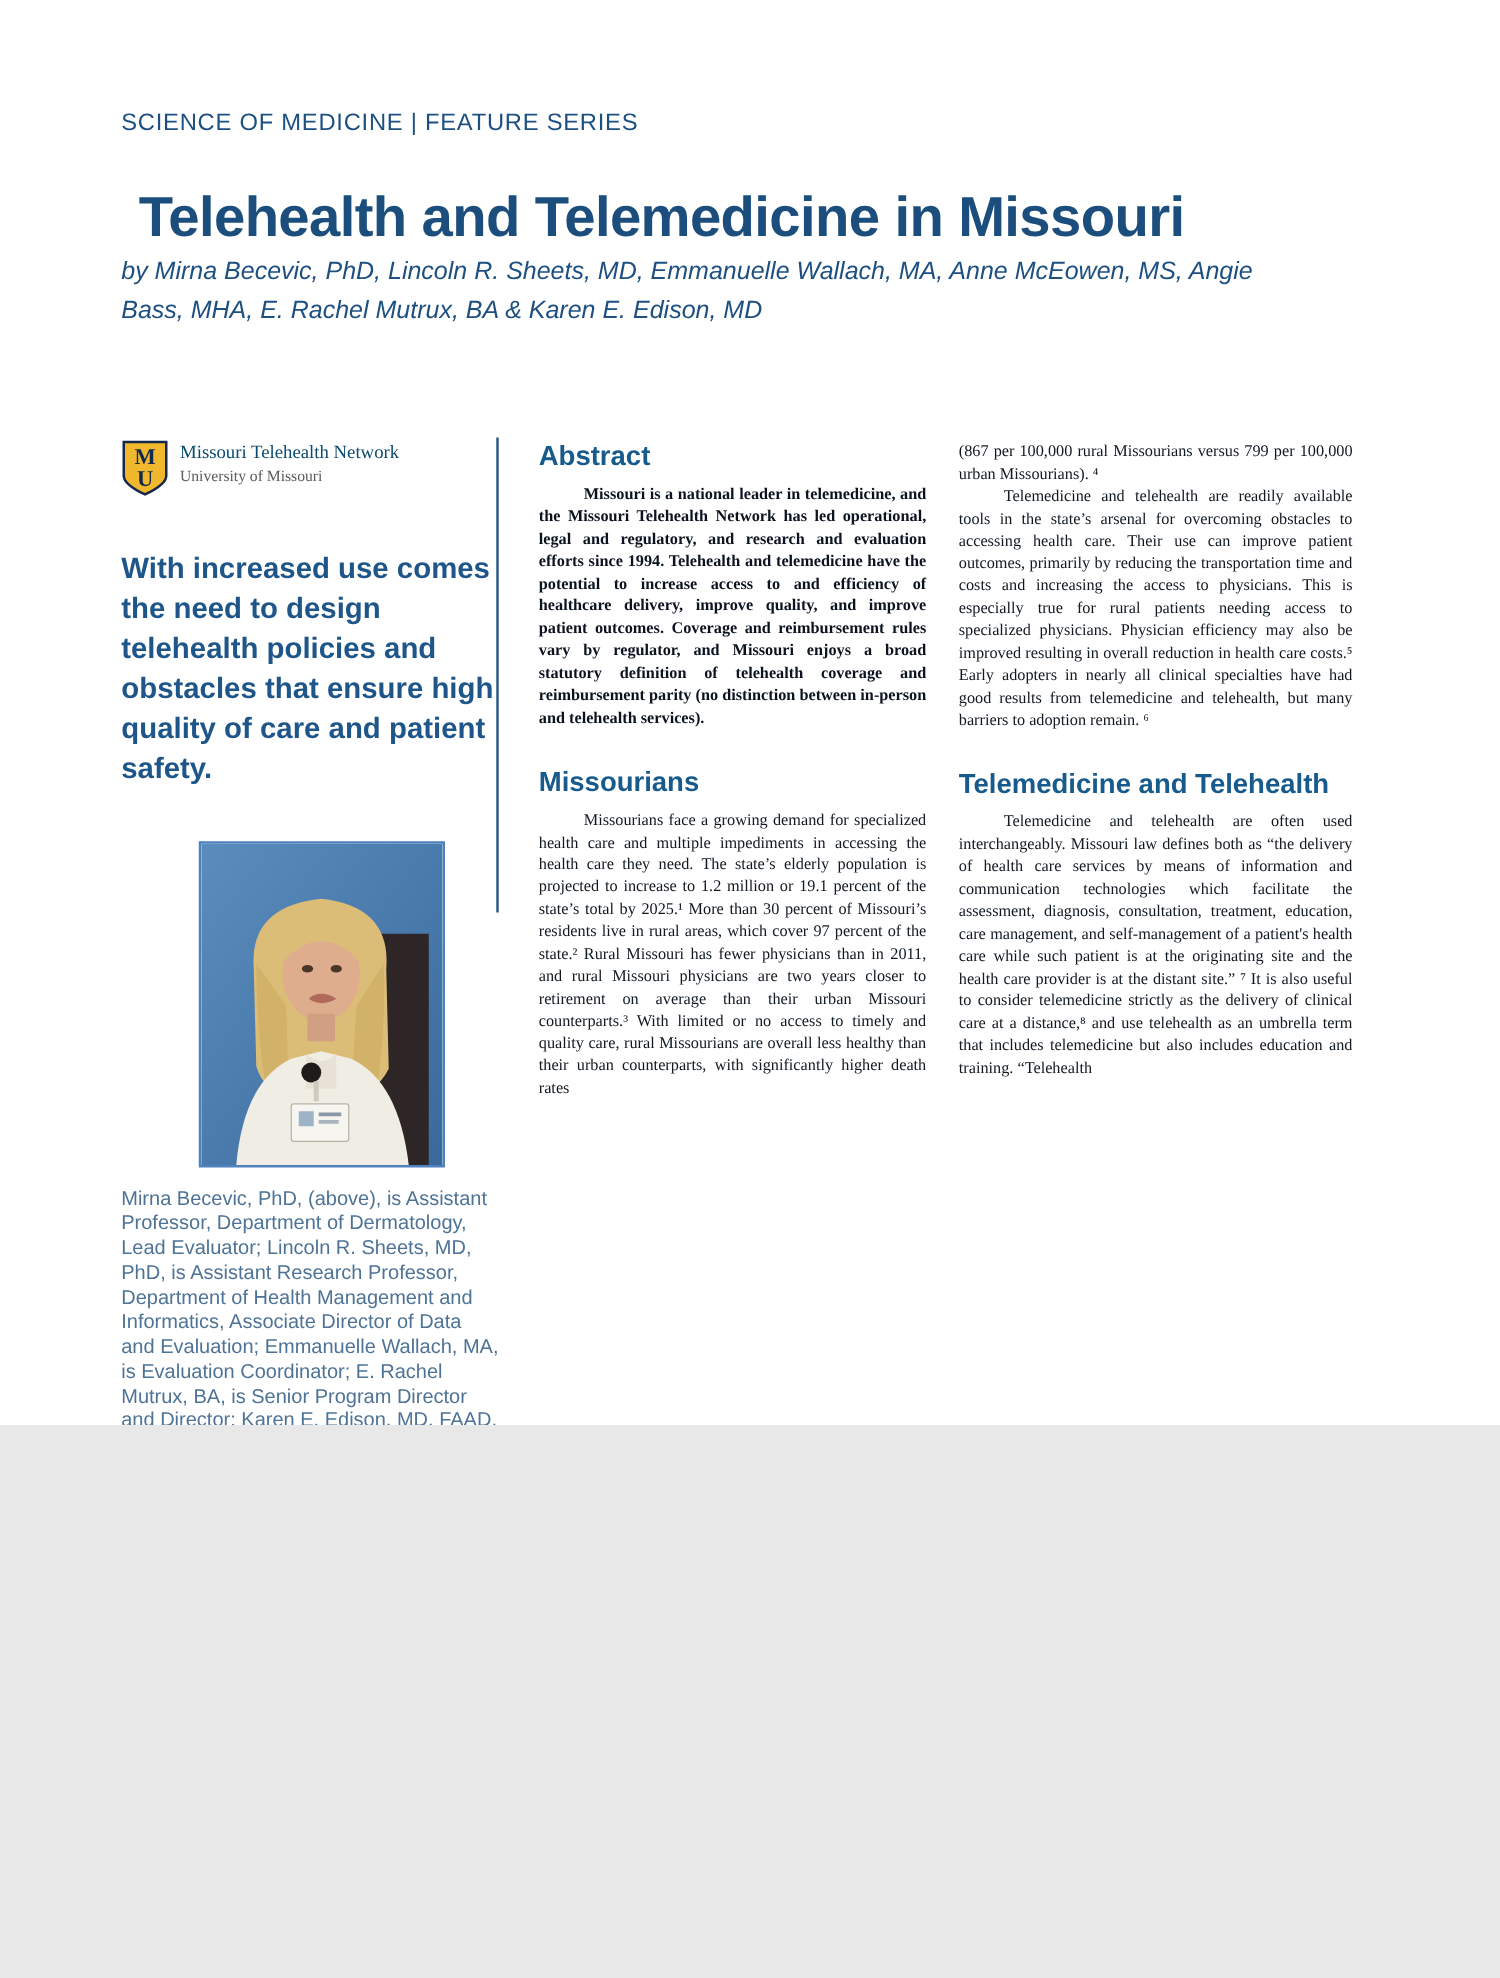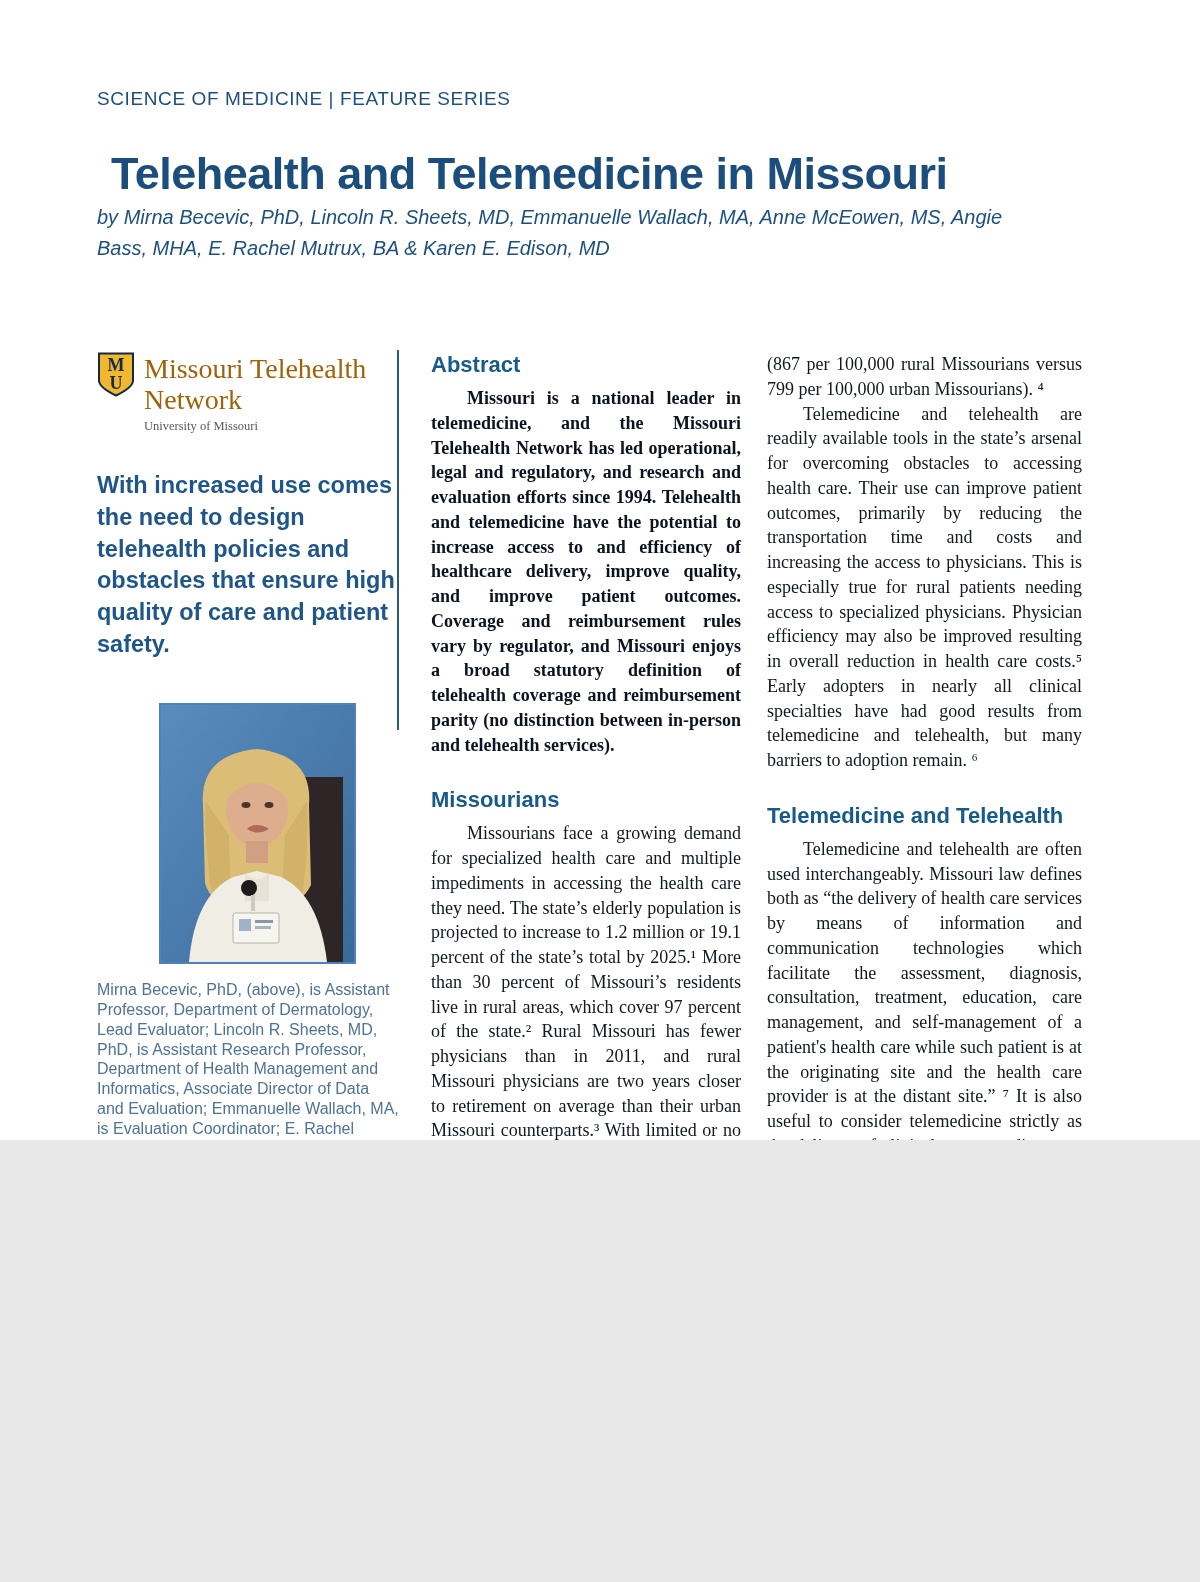--- a/index.html
+++ b/index.html
@@ -34,21 +34,21 @@
     background:#2b5a84;
   }
   .col2{position:absolute;left:431px;top:352px;width:310px;}
   .col3{position:absolute;left:767px;top:352px;width:315px;}
 
   
   .logo-row{display:flex;align-items:flex-start;gap:9px;}
   .logo-text{padding-top:2px;}
   .logo-org{
     font-family:"Liberation Serif",serif;
-    font-size:28px;color:#a16207;line-height:1.1;
+    font-size:15px;color:#0c4a6e;line-height:1.1;
   }
   .logo-sub{
     font-family:"Liberation Serif",serif;
     font-size:12.5px;color:#5a5a5a;margin-top:3px;
   }
   .pull-quote{
     margin-top:36px;
     font-size:23.5px;font-weight:700;line-height:1.36;
     color:#1f568a;
   }
@@ -69,21 +69,21 @@
     color:#4e7396;margin-top:2px;
   }
   
   .section-heading{
     font-size:22px;font-weight:700;color:#175a8c;
     margin:0 0 8px 0;
   }
   .section-heading.spaced{margin-top:30px;}
   .serif-body{
     font-family:"Liberation Serif",serif;
-    font-size:18px;line-height:1.375;
+    font-size:13px;line-height:1.375;
     color:#101820;text-align:justify;
     margin:0;
   }
   .serif-body.bold{font-weight:700;color:#0c1320;}
   .indent{text-indent:36px;}
   
   .footer{
     position:absolute;left:97px;top:1490px;
     font-size:17px;color:#40708f;
   }

